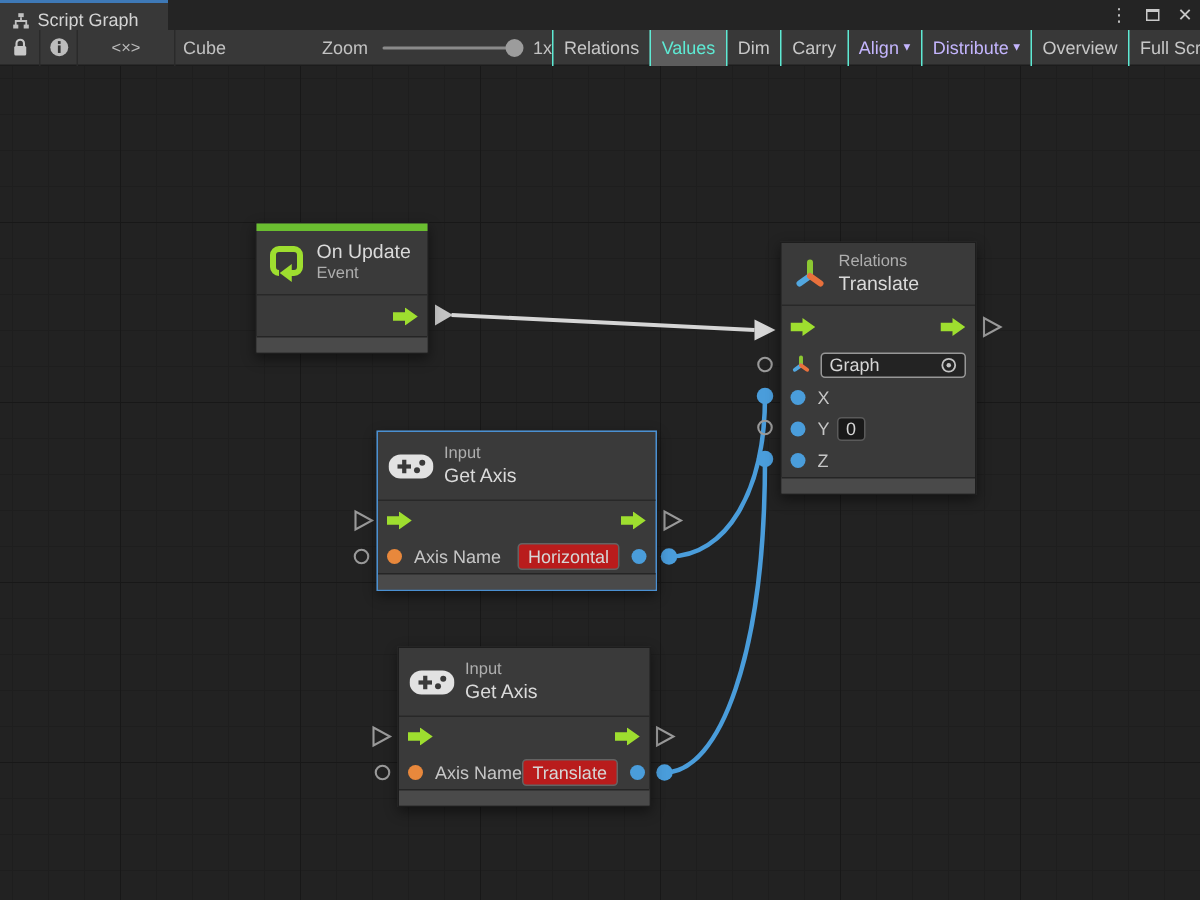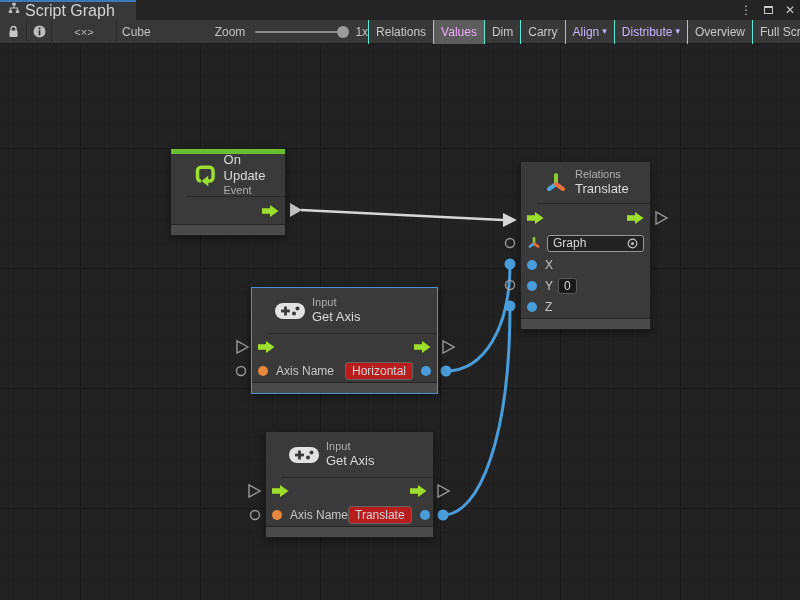--- a/index.html
+++ b/index.html
@@ -6,24 +6,24 @@
   html,body { background:#111; }
   body { font-family:"Liberation Sans", sans-serif; }
   #app {
     position:relative; width:800px; height:600px; overflow:hidden;
     background:#242424; user-select:none;
   }
 
   
   .tabbar { position:absolute; left:0; top:0; width:800px; height:20px; background:#242424; }
   .tab {
-    position:absolute; left:0; top:0; width:136px; height:20px;
+    position:absolute; left:0; top:0; width:112px; height:20px;
     background:#383838; border-top:2px solid #3E79B7;
-    display:flex; align-items:flex-start; gap:5px; padding:0 8px;
-    color:#d4d4d4; font-size:16px; white-space:nowrap;
+    display:flex; align-items:flex-end; gap:5px; padding:0 8px;
+    color:#d4d4d4; font-size:12px; white-space:nowrap;
   }
   .win-controls { position:absolute; right:2px; top:0; height:20px; display:flex; align-items:center; gap:6px; color:#c8c8c8; }
   .win-btn { width:16px; height:16px; display:flex; align-items:center; justify-content:center; font-size:12px; cursor:default; }
   .maxbox { width:9px; height:8px; border:1px solid #c8c8c8; border-top-width:2px; }
 
   
   .toolbar {
     position:absolute; left:0; top:20px; width:800px; height:24px;
     background:#383838; border-bottom:1px solid #1c1c1c;
     display:flex; align-items:center; color:#c2c2c2; font-size:12px;
@@ -31,21 +31,21 @@
   .tb-sep { width:1px; height:24px; background:#2a2a2a; flex:0 0 auto; }
   .tb-icon-btn { height:24px; display:flex; align-items:center; justify-content:center; flex:0 0 auto; }
   .tb-text { white-space:nowrap; }
   .slider-track { position:relative; width:92px; height:2px; background:#8a8a8a; border-radius:1px; flex:0 0 auto; }
   .slider-handle { position:absolute; right:-2px; top:-5px; width:12px; height:12px; border-radius:50%; background:#9c9c9c; }
   .tb-buttons { margin-left:auto; display:flex; height:24px; align-items:stretch; }
   .tb-btn {
     display:flex; align-items:center; padding:0 7px; border-left:1px solid #5eead4;
     color:#c8c8c8; white-space:nowrap; gap:3px;
   }
-  .tb-btn.active { background:#5d5d5d; color:#f0abfc; }
+  .tb-btn.active { background:#5d5d5d; color:#5eead4; }
   .tb-btn.disabled { color:#c4b5fd; }
   .dd-arrow { font-size:9px; line-height:1; }
 
   
   .canvas {
     position:absolute; left:0; top:44px; width:800px; height:556px;
     background-color:#222222;
     background-image:
       linear-gradient(#181818 1px, transparent 1px),
       linear-gradient(90deg, #181818 1px, transparent 1px),
@@ -57,21 +57,21 @@
   .wires { position:absolute; left:0; top:0; z-index:1; }
 
   
   .node {
     position:absolute; z-index:2; background:#3a3a3a;
     border:1px solid #1d1d1d; box-shadow:0 3px 8px rgba(0,0,0,.45);
     color:#c6c6c6;
   }
   .node.selected { border-color:#4A90D2; }
   .event-bar { height:5px; background:#6ABE30; }
-  .node-header { display:flex; align-items:center; gap:7px; padding:0 7px; border-bottom:1px solid #282828;margin-left:16px; }
+  .node-header { display:flex; align-items:center; gap:7px; padding:0 7px; border-bottom:1px solid #282828; }
   .nh-text { display:flex; flex-direction:column; justify-content:center; line-height:1.25; }
   .nh-super { font-size:11px; color:#aeaeae; }
   .nh-title { font-size:13px; color:#dadada; }
   .node-footer { height:11px; background:#4a4a4a; border-top:1px solid #252525; }
   .row { display:flex; align-items:center; padding:0 6px; }
   .row .spacer { flex:1; }
   .dot { width:10px; height:10px; border-radius:50%; flex:0 0 auto; }
   .dot.blue { background:#4A9DDB; }
   .dot.orange { background:#E8883C; }
   .port-label { font-size:12px; color:#c6c6c6; margin-left:8px; white-space:nowrap; }

